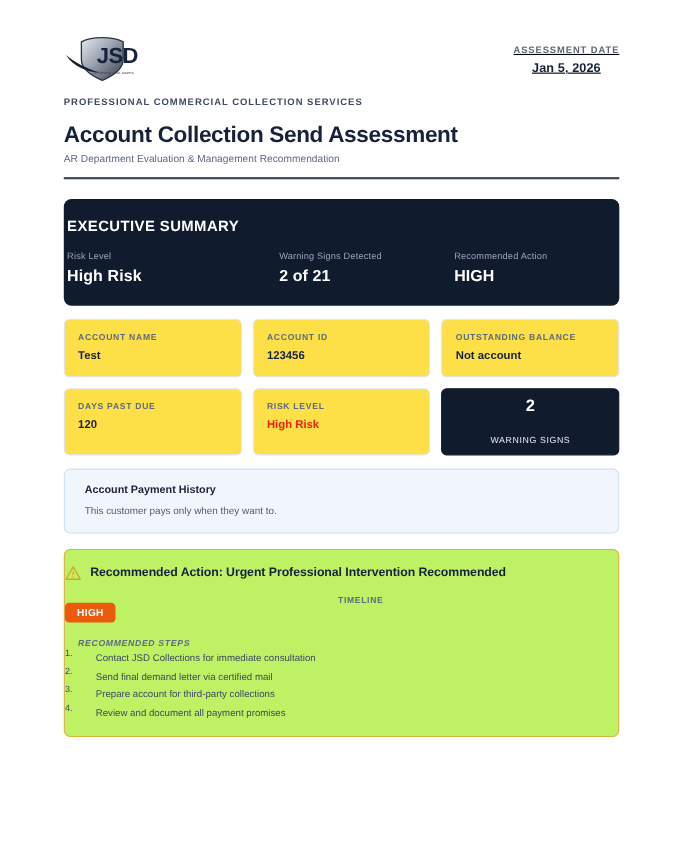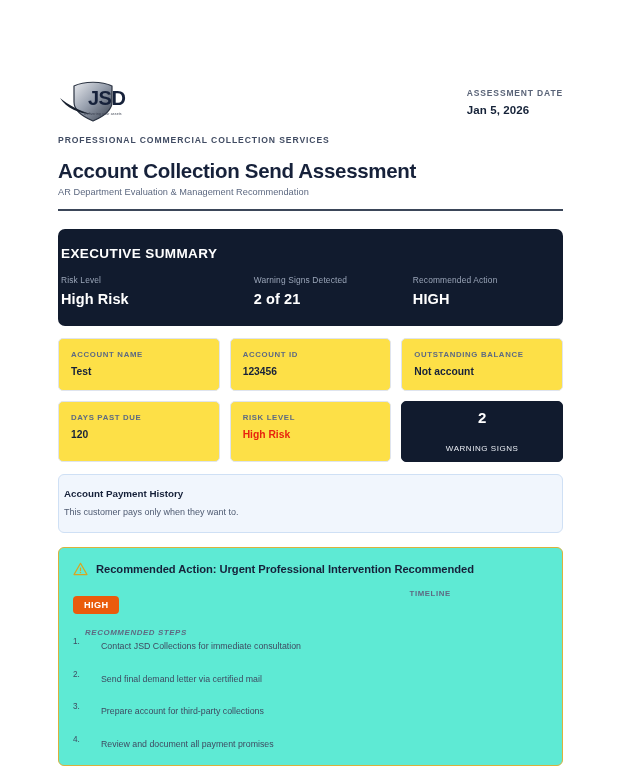--- a/index.html
+++ b/index.html
@@ -23,29 +23,29 @@
     left: 58px;
     top: 0;
     width: 505px;
   }
 
   
   .header-row {
     display: flex;
     justify-content: space-between;
     align-items: flex-start;
-    padding-top: 78px;
+    padding-top: 30px;
   }
   .logo-wrap {
     position: relative;
     width: 96px;
     height: 48px;
   }
   .logo-svg { display: block; }
-  .date-block { text-align: left; padding-top: 10px; }
+  .date-block { text-align: center; padding-top: 10px; text-decoration: underline; }
   .date-label {
     font-size: 8.5px;
     letter-spacing: 0.85px;
     color: #5a6478;
     font-weight: 700;
     text-transform: uppercase;
   }
   .date-value {
     font-size: 11.5px;
     font-weight: 700;
@@ -169,59 +169,59 @@
     color: #e8ecf3;
     text-transform: uppercase;
   }
 
   
   .history {
     margin-top: 12px;
     background: #f1f6fd;
     border: 1px solid #cfe0f5;
     border-radius: 6px;
-    padding: 13px 15px 15px 5px;
+    padding: 13px 15px 15px 18px;
   }
   .history-title {
     font-size: 9.8px;
     font-weight: 700;
     color: #16213a;
   }
   .history-body {
     margin-top: 8px;
     font-size: 9px;
     color: #4f5b72;
   }
 
   
   .action {
     margin-top: 14px;
-    background: #5eead4;
+    background: #bef264;
     border: 1px solid #d9b23c;
     border-radius: 6px;
-    padding: 14px 16px 16px 14px;
+    padding: 14px 16px 16px 0;
   }
   .action-head {
     display: flex;
     align-items: center;
     gap: 8px;
   }
   .warn-tri { display: block; }
   .action-title {
     font-size: 11.2px;
     font-weight: 700;
     color: #16213a;
     letter-spacing: -0.05px;
   }
   .action-cols {
     margin-top: 13px;
     display: flex;
   }
   .action-col-a { flex: 0 0 51%; }
-  .action-col-b { flex: 1; text-align: center; }
+  .action-col-b { flex: 1; }
   .action-lbl {
     font-size: 7.8px;
     font-weight: 700;
     letter-spacing: 0.6px;
     color: #5d6a82;
     text-transform: uppercase;
   }
   .badge {
     display: inline-block;
     margin-top: 7px;
@@ -254,21 +254,21 @@
     list-style: none;
     counter-reset: stepnum;
   }
   .steps li {
     counter-increment: stepnum;
     position: relative;
     font-size: 8.8px;
     color: #3e4a61;
     padding-left: 28px;
     line-height: 1.0;
-    margin-top: 24px;
+    margin-top: 8px;
   }
   .steps li:first-child { margin-top: 4px; }
   .steps li::before {
     content: counter(stepnum) ".";
     position: absolute;
     left: 0;
     top: -4px;
     font-size: 8.2px;
     color: #3e4a61;
   }

